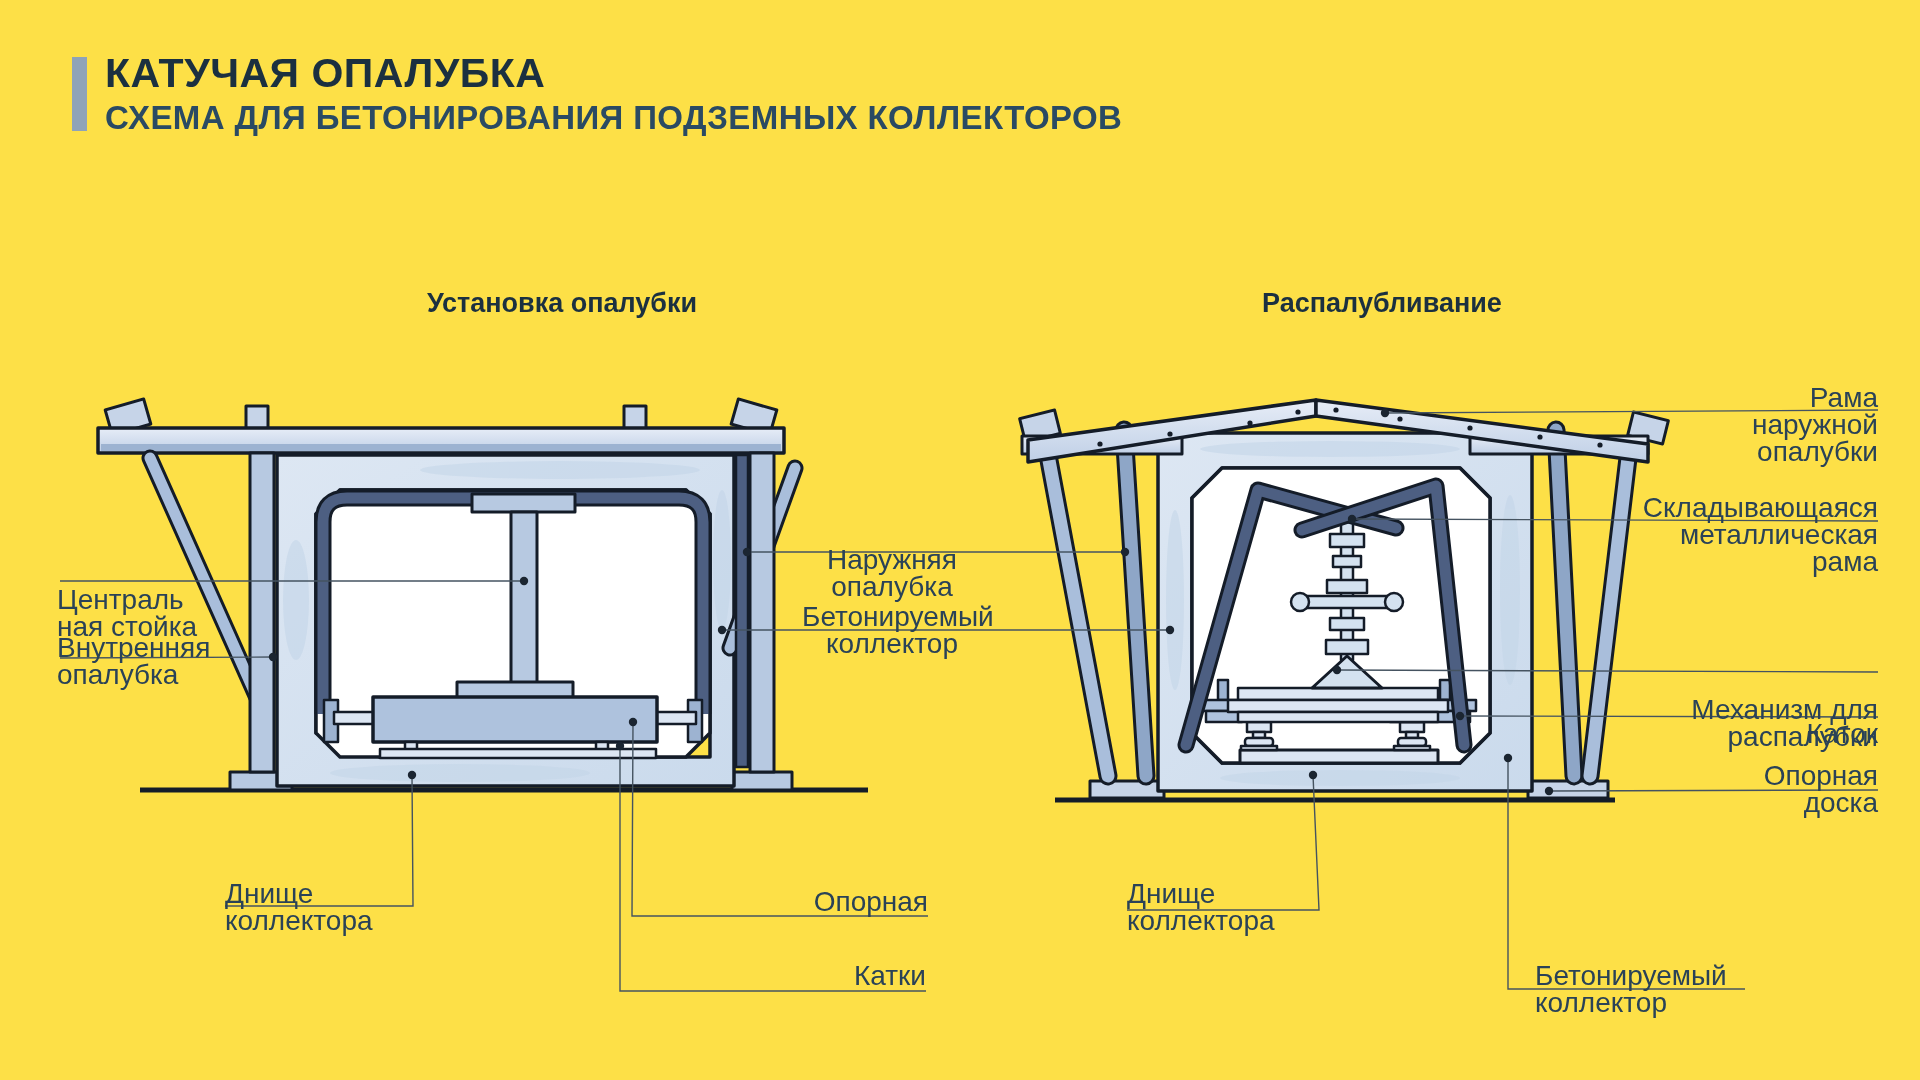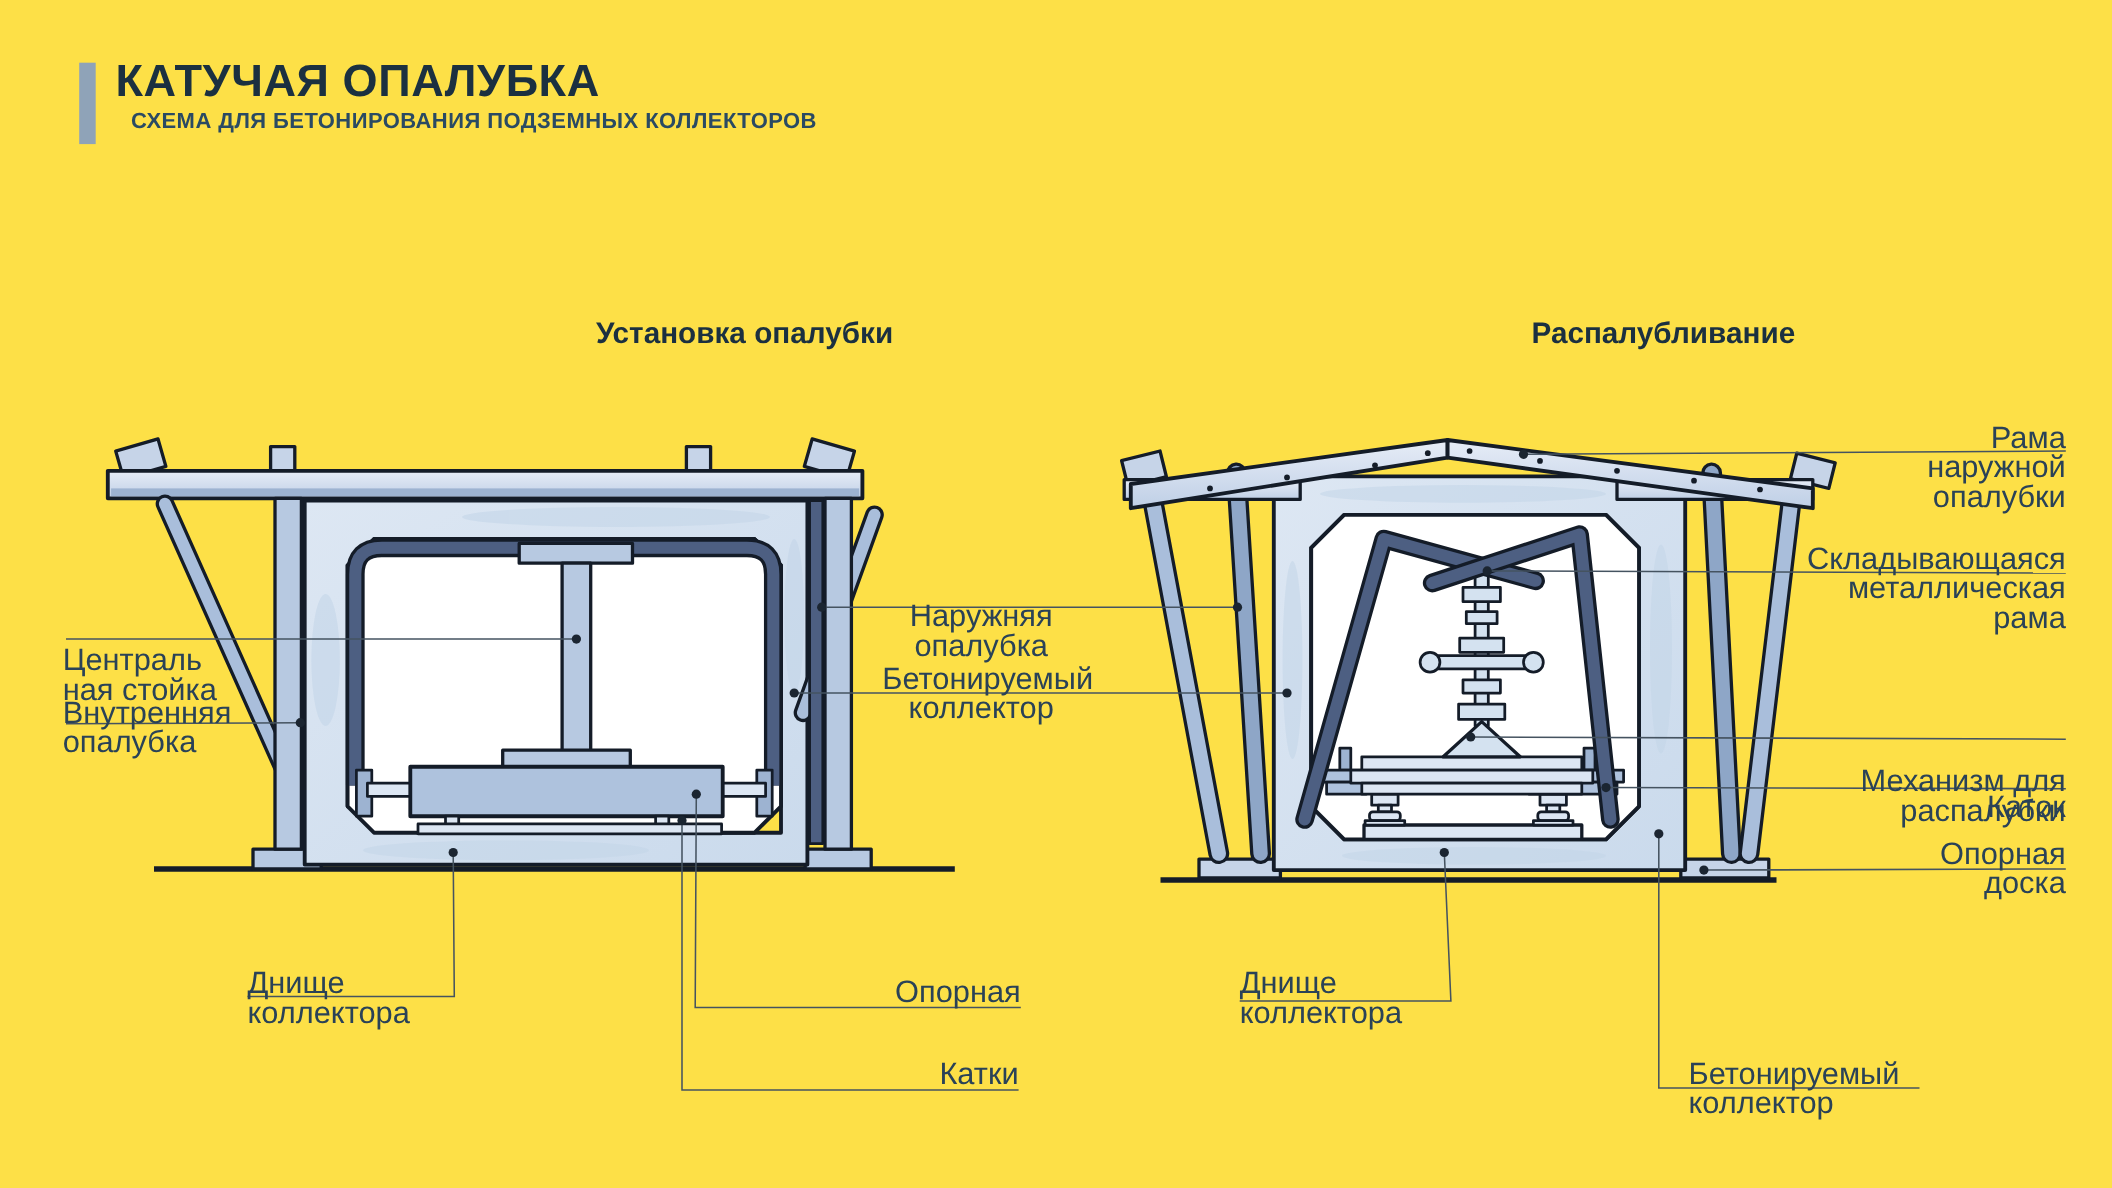--- a/index.html
+++ b/index.html
@@ -2,24 +2,24 @@
 <html><head>
 <meta charset="utf-8">
 <style>
   html,body{margin:0;padding:0;background:#ffffff;}
   .canvas{position:relative;width:1920px;height:1080px;overflow:hidden;
           font-family:Liberation Sans, sans-serif;background:#fde047;}
   
   .accent-bar{position:absolute;left:72px;top:57px;width:15px;height:74px;background:#8fa3b8;}
   .title{position:absolute;left:105px;top:50px;font-size:41px;font-weight:800;
          color:#1b3040;letter-spacing:.5px;white-space:nowrap;}
-  .subtitle{position:absolute;left:119px;top:99px;font-size:20px;font-weight:600;
+  .subtitle{position:absolute;left:105px;top:99px;font-size:33px;font-weight:600;
             color:#2a4a63;letter-spacing:.4px;white-space:nowrap;}
   
-  .section-h{position:absolute;top:288px;width:500px;text-align:right;
+  .section-h{position:absolute;top:288px;width:500px;text-align:center;
              font-size:27px;font-weight:700;color:#1b3040;}
   .section-h.left{left:312px;}
   .section-h.right{left:1132px;}
   
   .lbl{position:absolute;font-size:28px;font-weight:500;color:#2a4257;
        line-height:27px;white-space:pre-line;}
   .lbl.l-central{left:57px;top:558px;width:180px;margin-top:28px;}
   .lbl.l-inner{left:57px;top:634px;width:180px;}
   .lbl.c-outer{left:812px;top:546px;width:160px;text-align:center;}
   .lbl.c-concreted{left:802px;top:603px;width:180px;text-align:center;}

